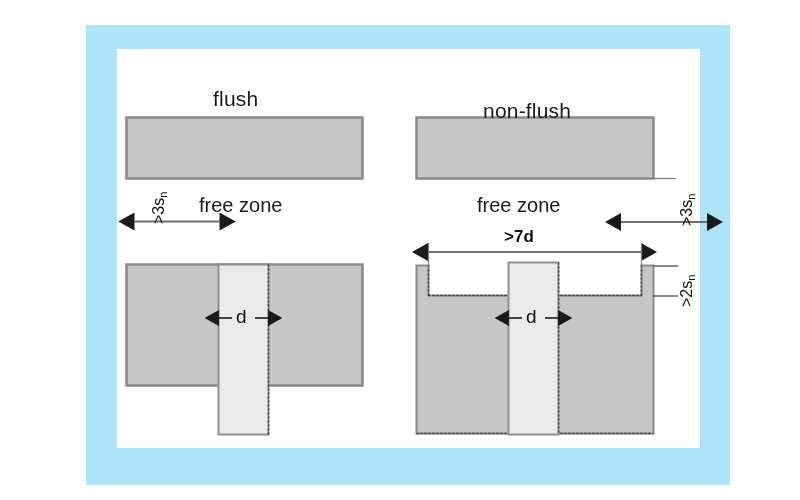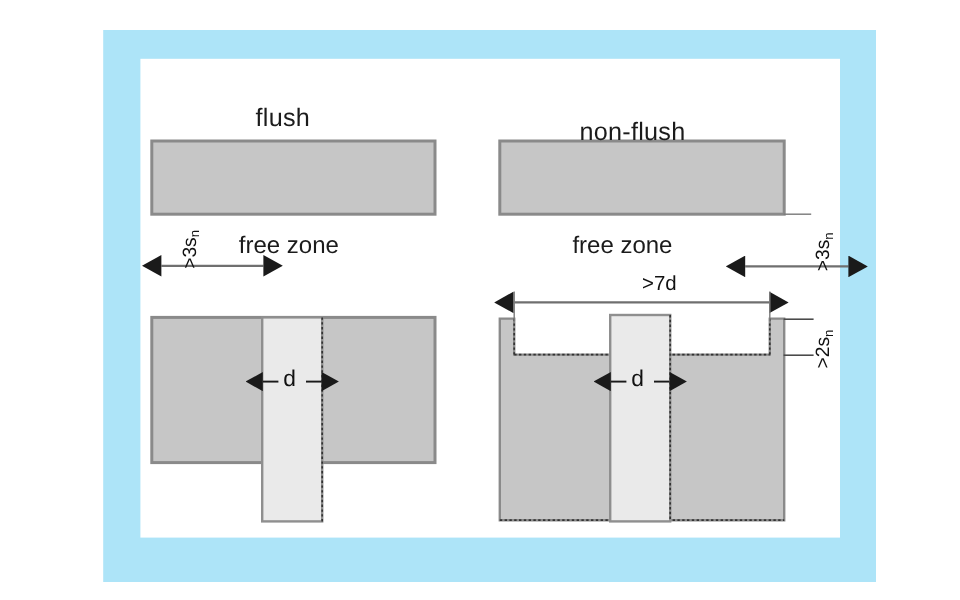--- a/index.html
+++ b/index.html
@@ -149,21 +149,21 @@
   <div class="zone-label" style="left:199px; top:194px;">free zone</div>
 
   <div class="dim-label vertical" style="left:150px; top:224px;"><span>&gt;3s</span><sub>n</sub></div>
 
   <div class="bore-label" style="left:236px; top:306px;">d</div>
 
   <div class="title-label" style="left:483px; top:99px;">non-flush</div>
 
   <div class="zone-label" style="left:477px; top:194px;">free zone</div>
 
-  <div class="dim-label" style="left:535px; top:227px; font-size:17px;">&gt;7d</div>
+  <div class="dim-label" style="left:504px; top:227px; font-size:17px;font-weight:bold;">&gt;7d</div>
 
   <div class="dim-label vertical" style="left:678px; top:226px;"><span>&gt;3s</span><sub>n</sub></div>
 
   <div class="dim-label vertical" style="left:678px; top:307px;"><span>&gt;2s</span><sub>n</sub></div>
 
   <div class="bore-label" style="left:526px; top:306px;">d</div>
 
 </div>
 
 </body></html>

